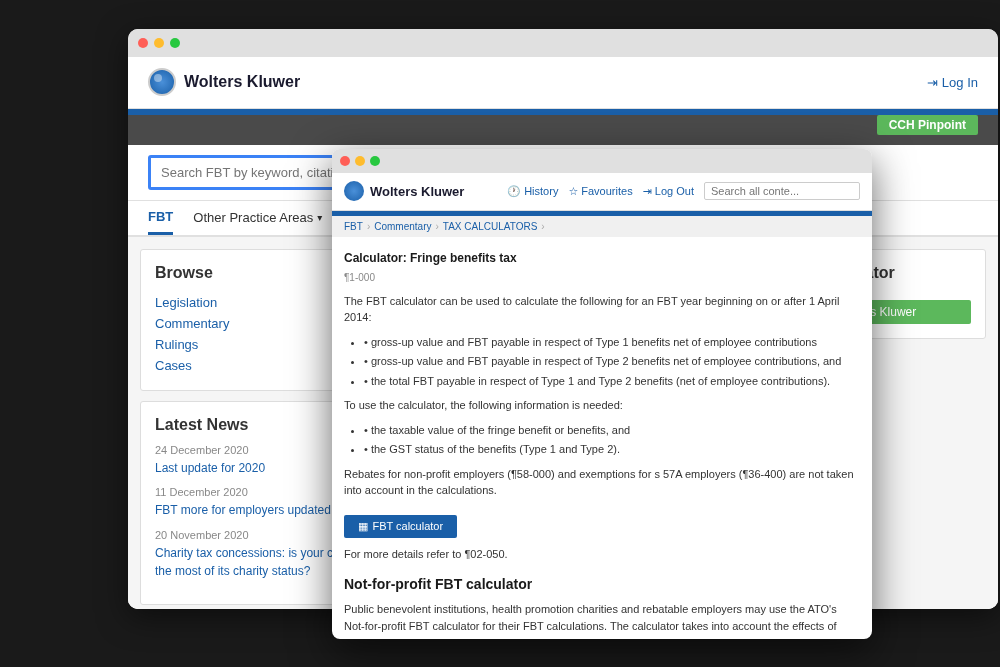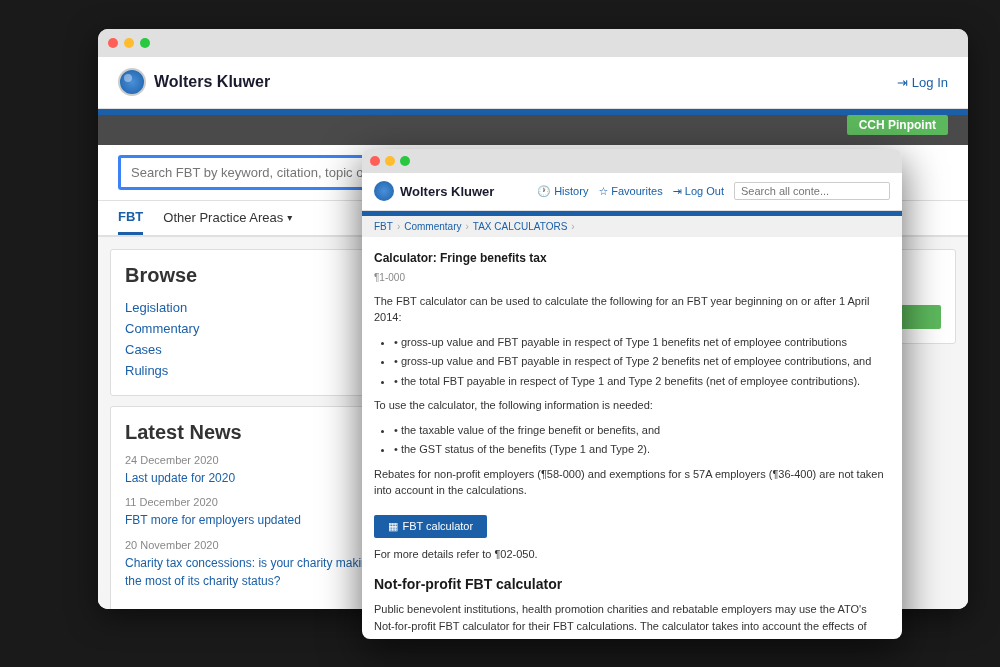--- a/index.html
+++ b/index.html
@@ -9,21 +9,21 @@
       height: 667px;
       overflow: hidden;
       display: flex;
       align-items: center;
       justify-content: center;
       font-family: Arial, sans-serif;
     }
 
     .screen-container {
       position: relative;
-      width: 804px;
+      width: 744px;
       height: 610px;
     }
 
     
     .back-window {
       position: absolute;
       top: 0;
       left: 0;
       width: 870px;
       height: 580px;
@@ -200,21 +200,21 @@
     }
 
     .card {
       background: white;
       border: 1px solid #ddd;
       border-radius: 3px;
       padding: 14px;
     }
 
     .card-title {
-      font-size: 20px;
+      font-size: 16px;
       font-weight: bold;
       color: #333;
       margin-bottom: 10px;
     }
 
     .browse-link {
       display: block;
       color: #1a5fa8;
       font-size: 13px;
       text-decoration: none;
@@ -492,22 +492,22 @@
       </div>
 
       <div class="main-content">
 
         <div class="left-col">
 
           <div class="card">
             <div class="card-title">Browse</div>
             <a class="browse-link">Legislation</a>
             <a class="browse-link">Commentary</a>
+            <a class="browse-link">Rulings</a>
             <a class="browse-link">Cases</a>
-            <a class="browse-link">Rulings</a>
           </div>
 
           <div class="card">
             <div class="card-title">Latest News</div>
 
             <div class="news-item">
               <div class="news-date">24 December 2020</div>
               <a class="news-link">Last update for 2020</a>
             </div>
 

